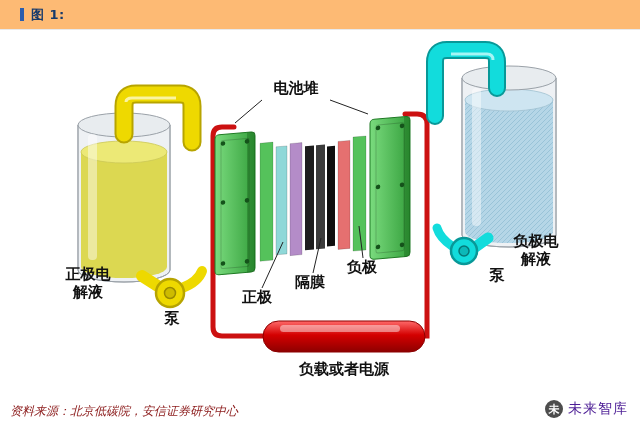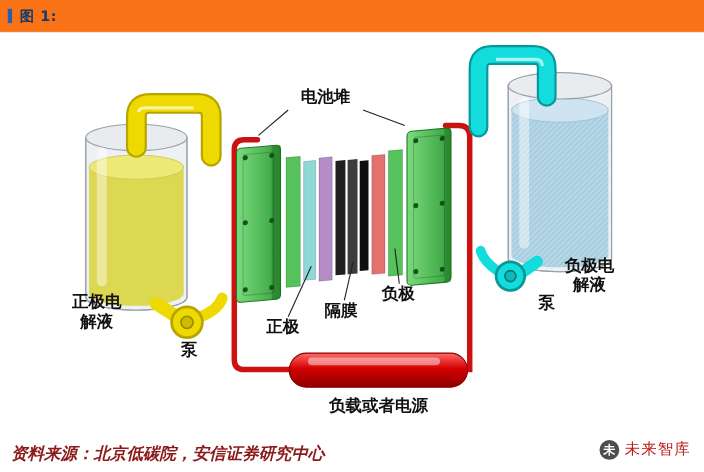--- a/index.html
+++ b/index.html
@@ -6,43 +6,43 @@
   html,body { width:640px; height:429px; }
   body {
     background:#ffffff;
     font-family:"DejaVu Sans","Liberation Sans",sans-serif;
     position:relative; overflow:hidden;
   }
   .page { position:absolute; inset:0; }
 
   .header {
     position:absolute; top:0; left:0; right:0; height:30px;
-    background:#f97316;
+    background:#fdba74;
     display:flex; align-items:center; gap:7px;
-    padding-left:7px;
+    padding-left:20px;
     border-bottom:1px solid #e8e9eb;
   }
   .accent { width:4px; height:13px; background:#2b5dad; flex:0 0 auto; }
   .fig-label, .fig-title { color:#173a6b; font-weight:bold; font-size:13px; letter-spacing:0.5px; }
 
   .diagram { position:absolute; top:30px; left:0; }
 
   .footer { position:absolute; left:0; right:0; bottom:0; height:34px; background:#ffffff; }
   .source {
     position:absolute; left:10px; top:8px;
-    font-size:15px; font-style:italic; font-weight:bold; color:#8b1a1a;
+    font-size:12px; font-style:italic; font-weight:normal; color:#8b1a1a;
     white-space:nowrap;
   }
   .watermark { position:absolute; right:12px; top:5px; display:flex; align-items:center; gap:5px; }
   .wm-icon {
     width:18px; height:18px; border-radius:50%;
     background:#4d4d4d; color:#ffffff; font-size:11px; font-weight:bold;
     display:flex; align-items:center; justify-content:center;
   }
-  .wm-text { color:#b91c1c; font-size:14px; letter-spacing:1px; }
+  .wm-text { color:#4c1d95; font-size:14px; letter-spacing:1px; }
 
   text { font-family:"DejaVu Sans","Liberation Sans",sans-serif; }
   .lbl { font-size:15px; font-weight:bold; fill:#111111; }
 </style>
 </head>
 <body>
 
 <div class="page">
 
   <div class="header">

